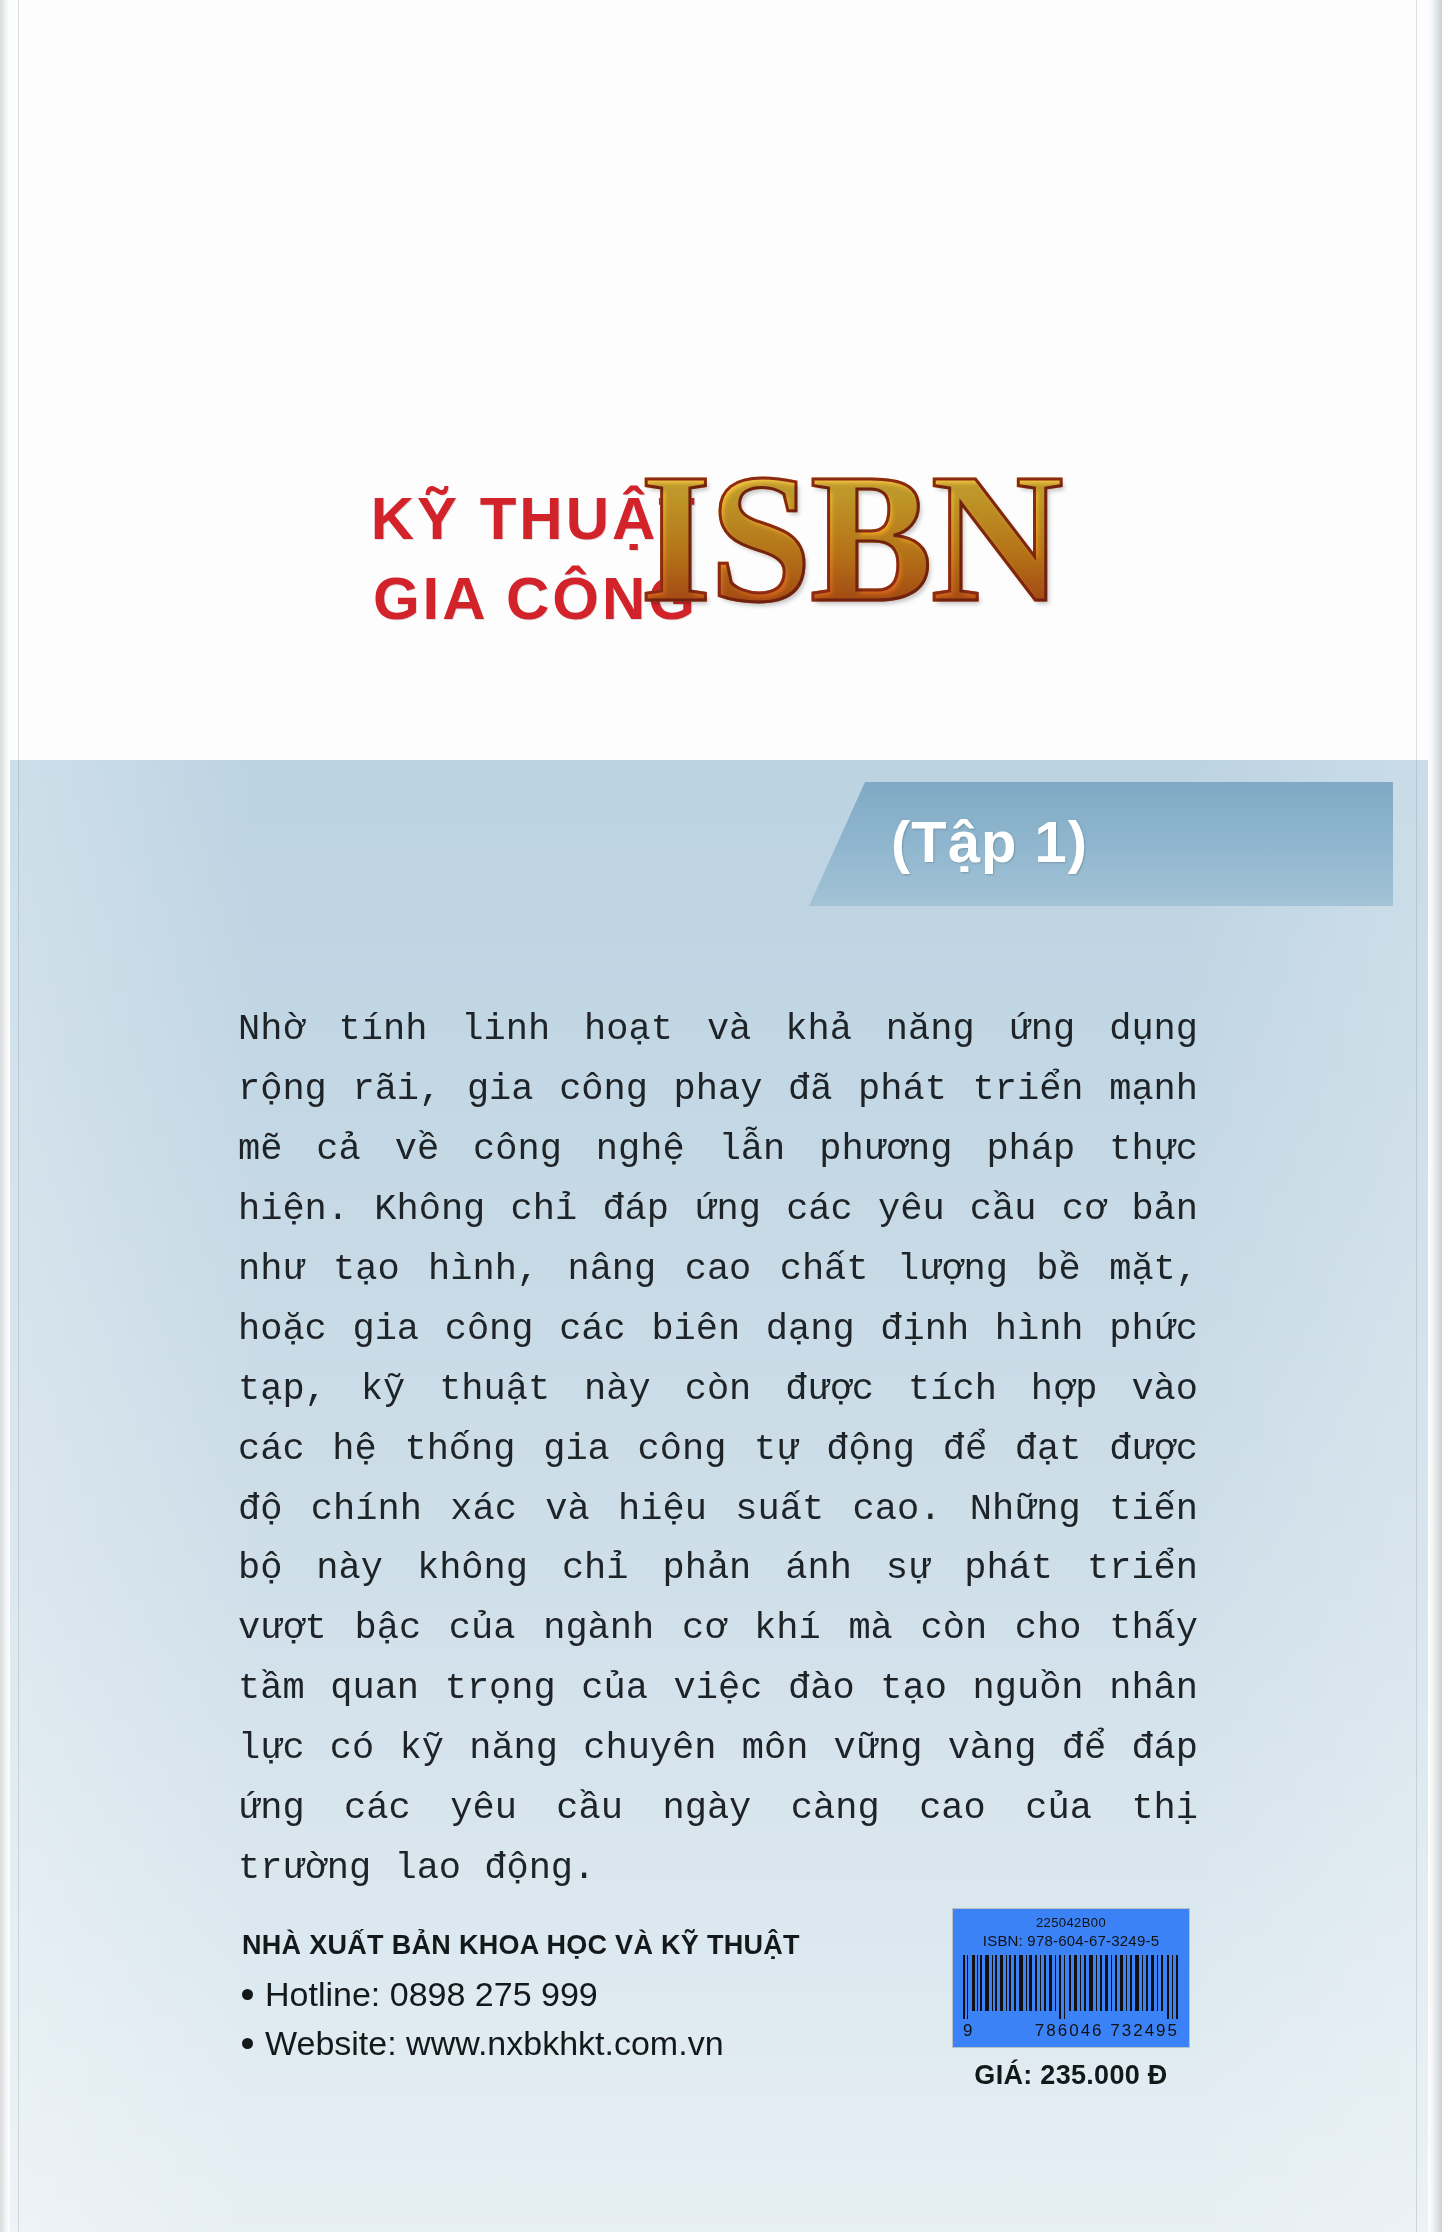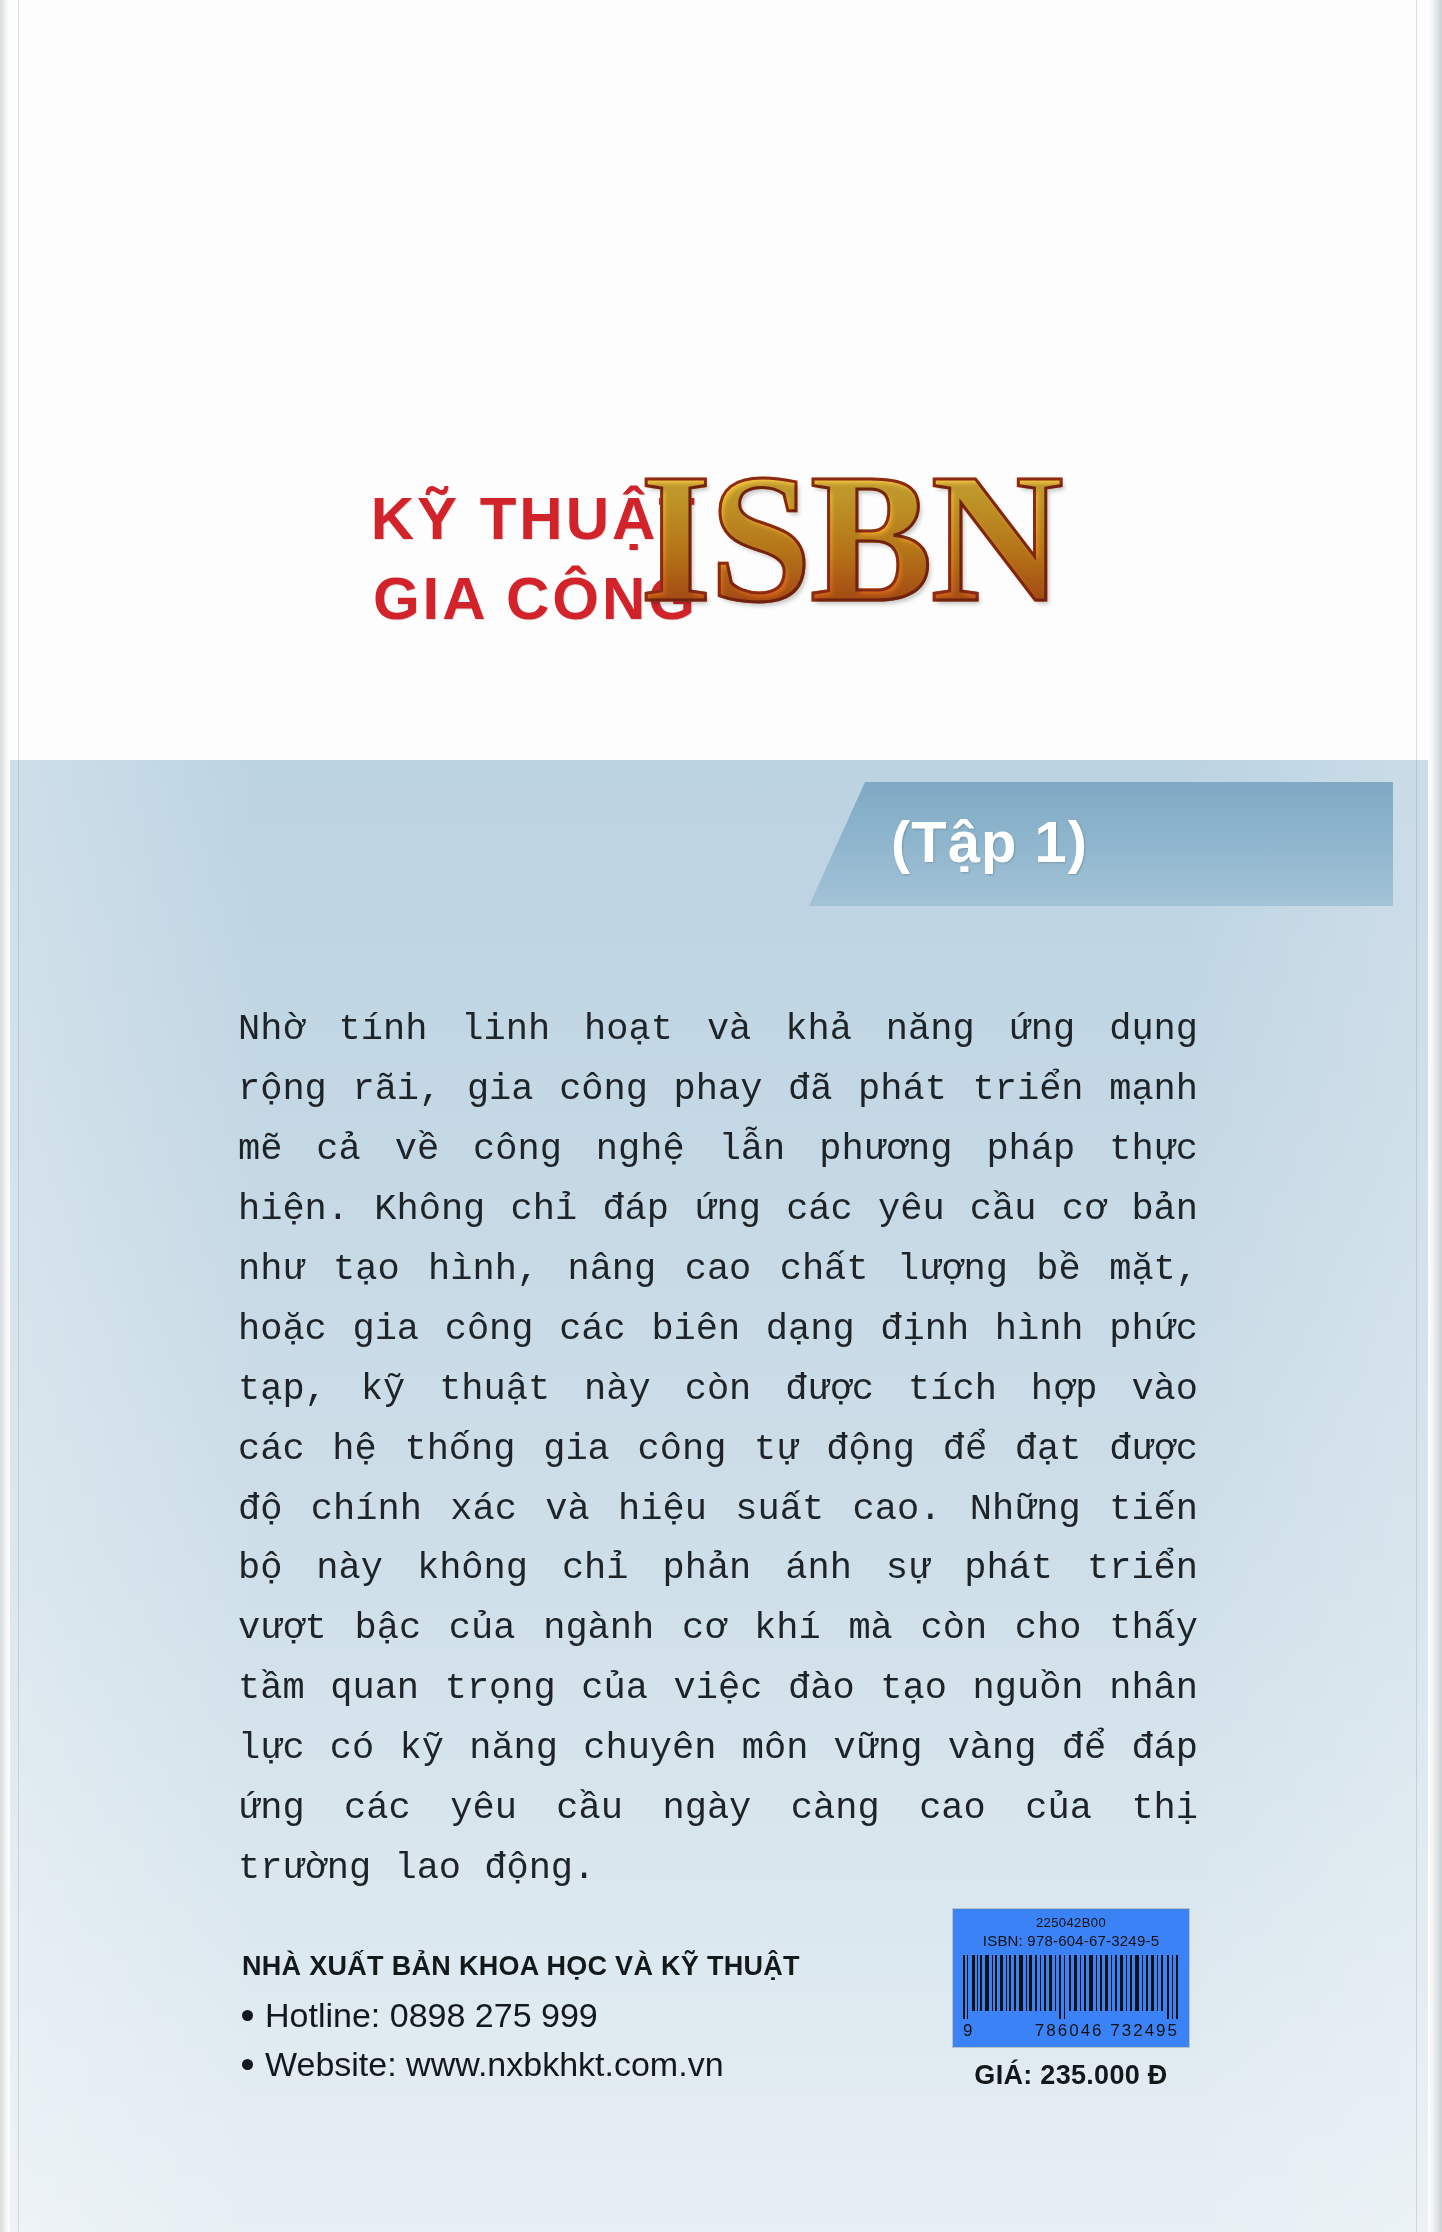--- a/index.html
+++ b/index.html
@@ -162,21 +162,20 @@
     top: 1930px;
     width: 700px;
   }
   .publisher .pub-name {
     font-family: "Liberation Sans", sans-serif;
     font-weight: bold;
     font-size: 27px;
     letter-spacing: 0.3px;
     color: #13181b;
     margin-bottom: 14px;
-    margin-top: 21px;
   }
   .publisher .pub-line {
     font-family: "Liberation Sans", sans-serif;
     font-size: 34px;
     color: #13181b;
     margin-bottom: 10px;
     display: flex;
     align-items: center;
   }
   .publisher .bullet {

